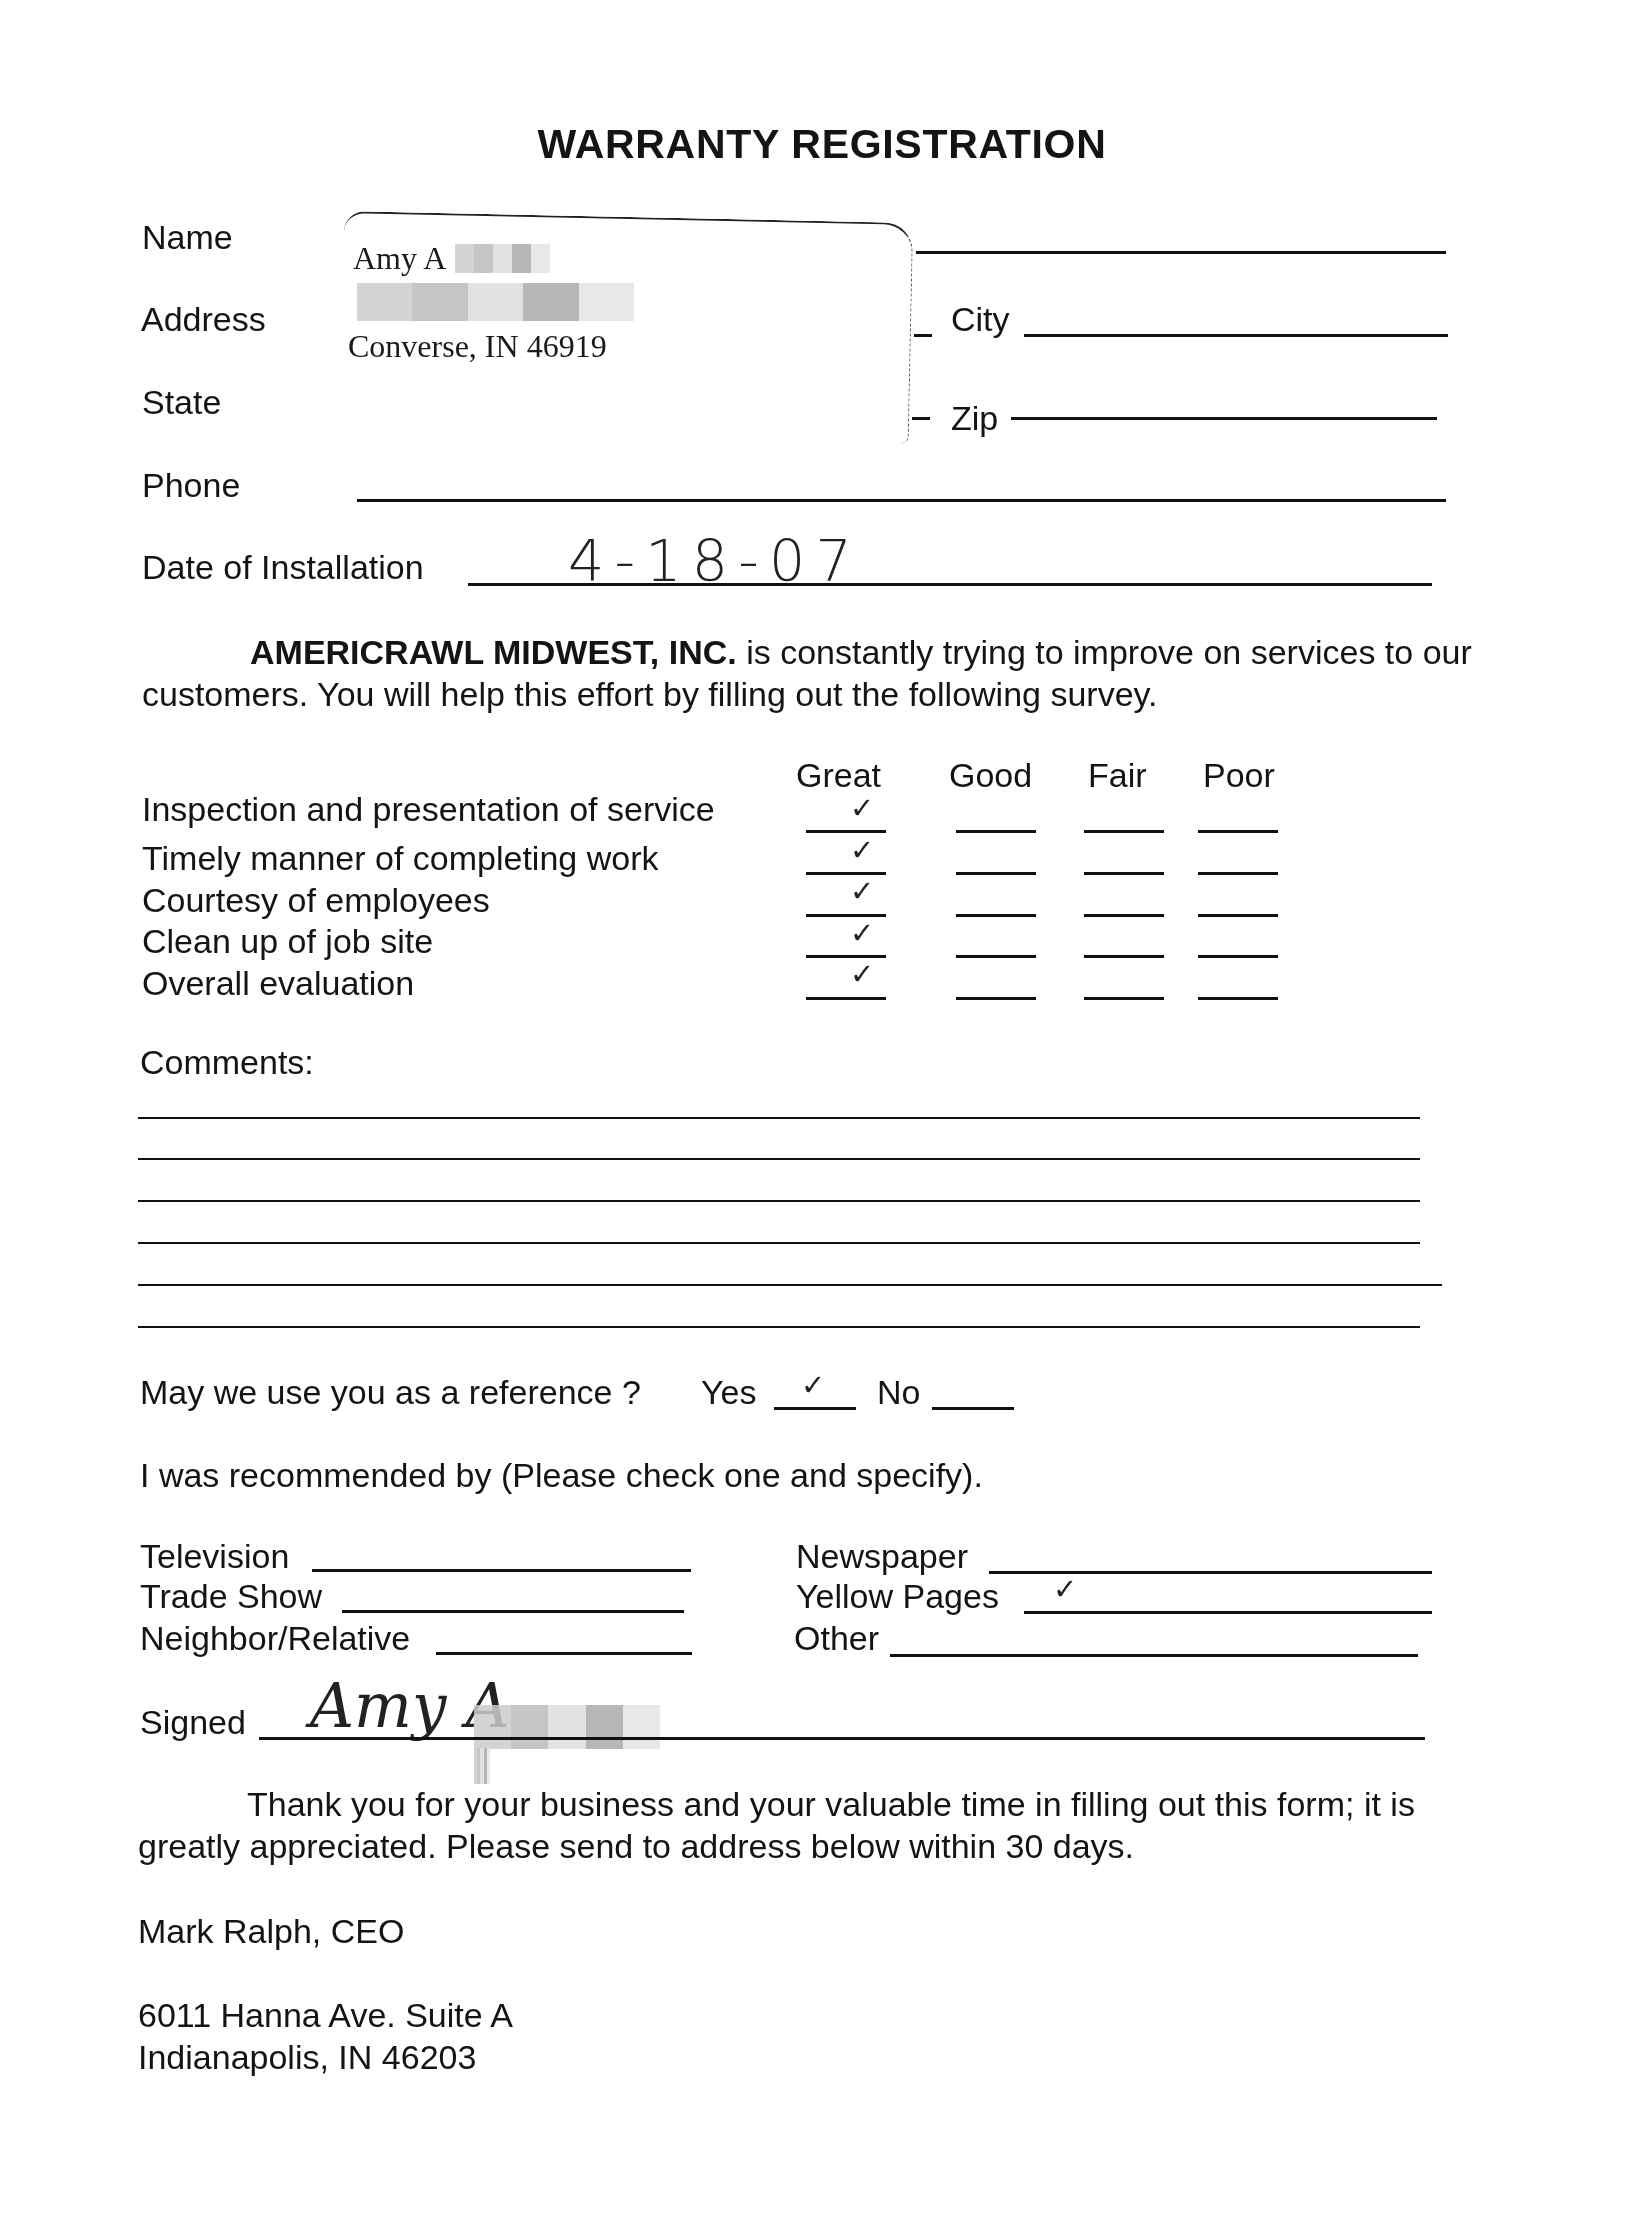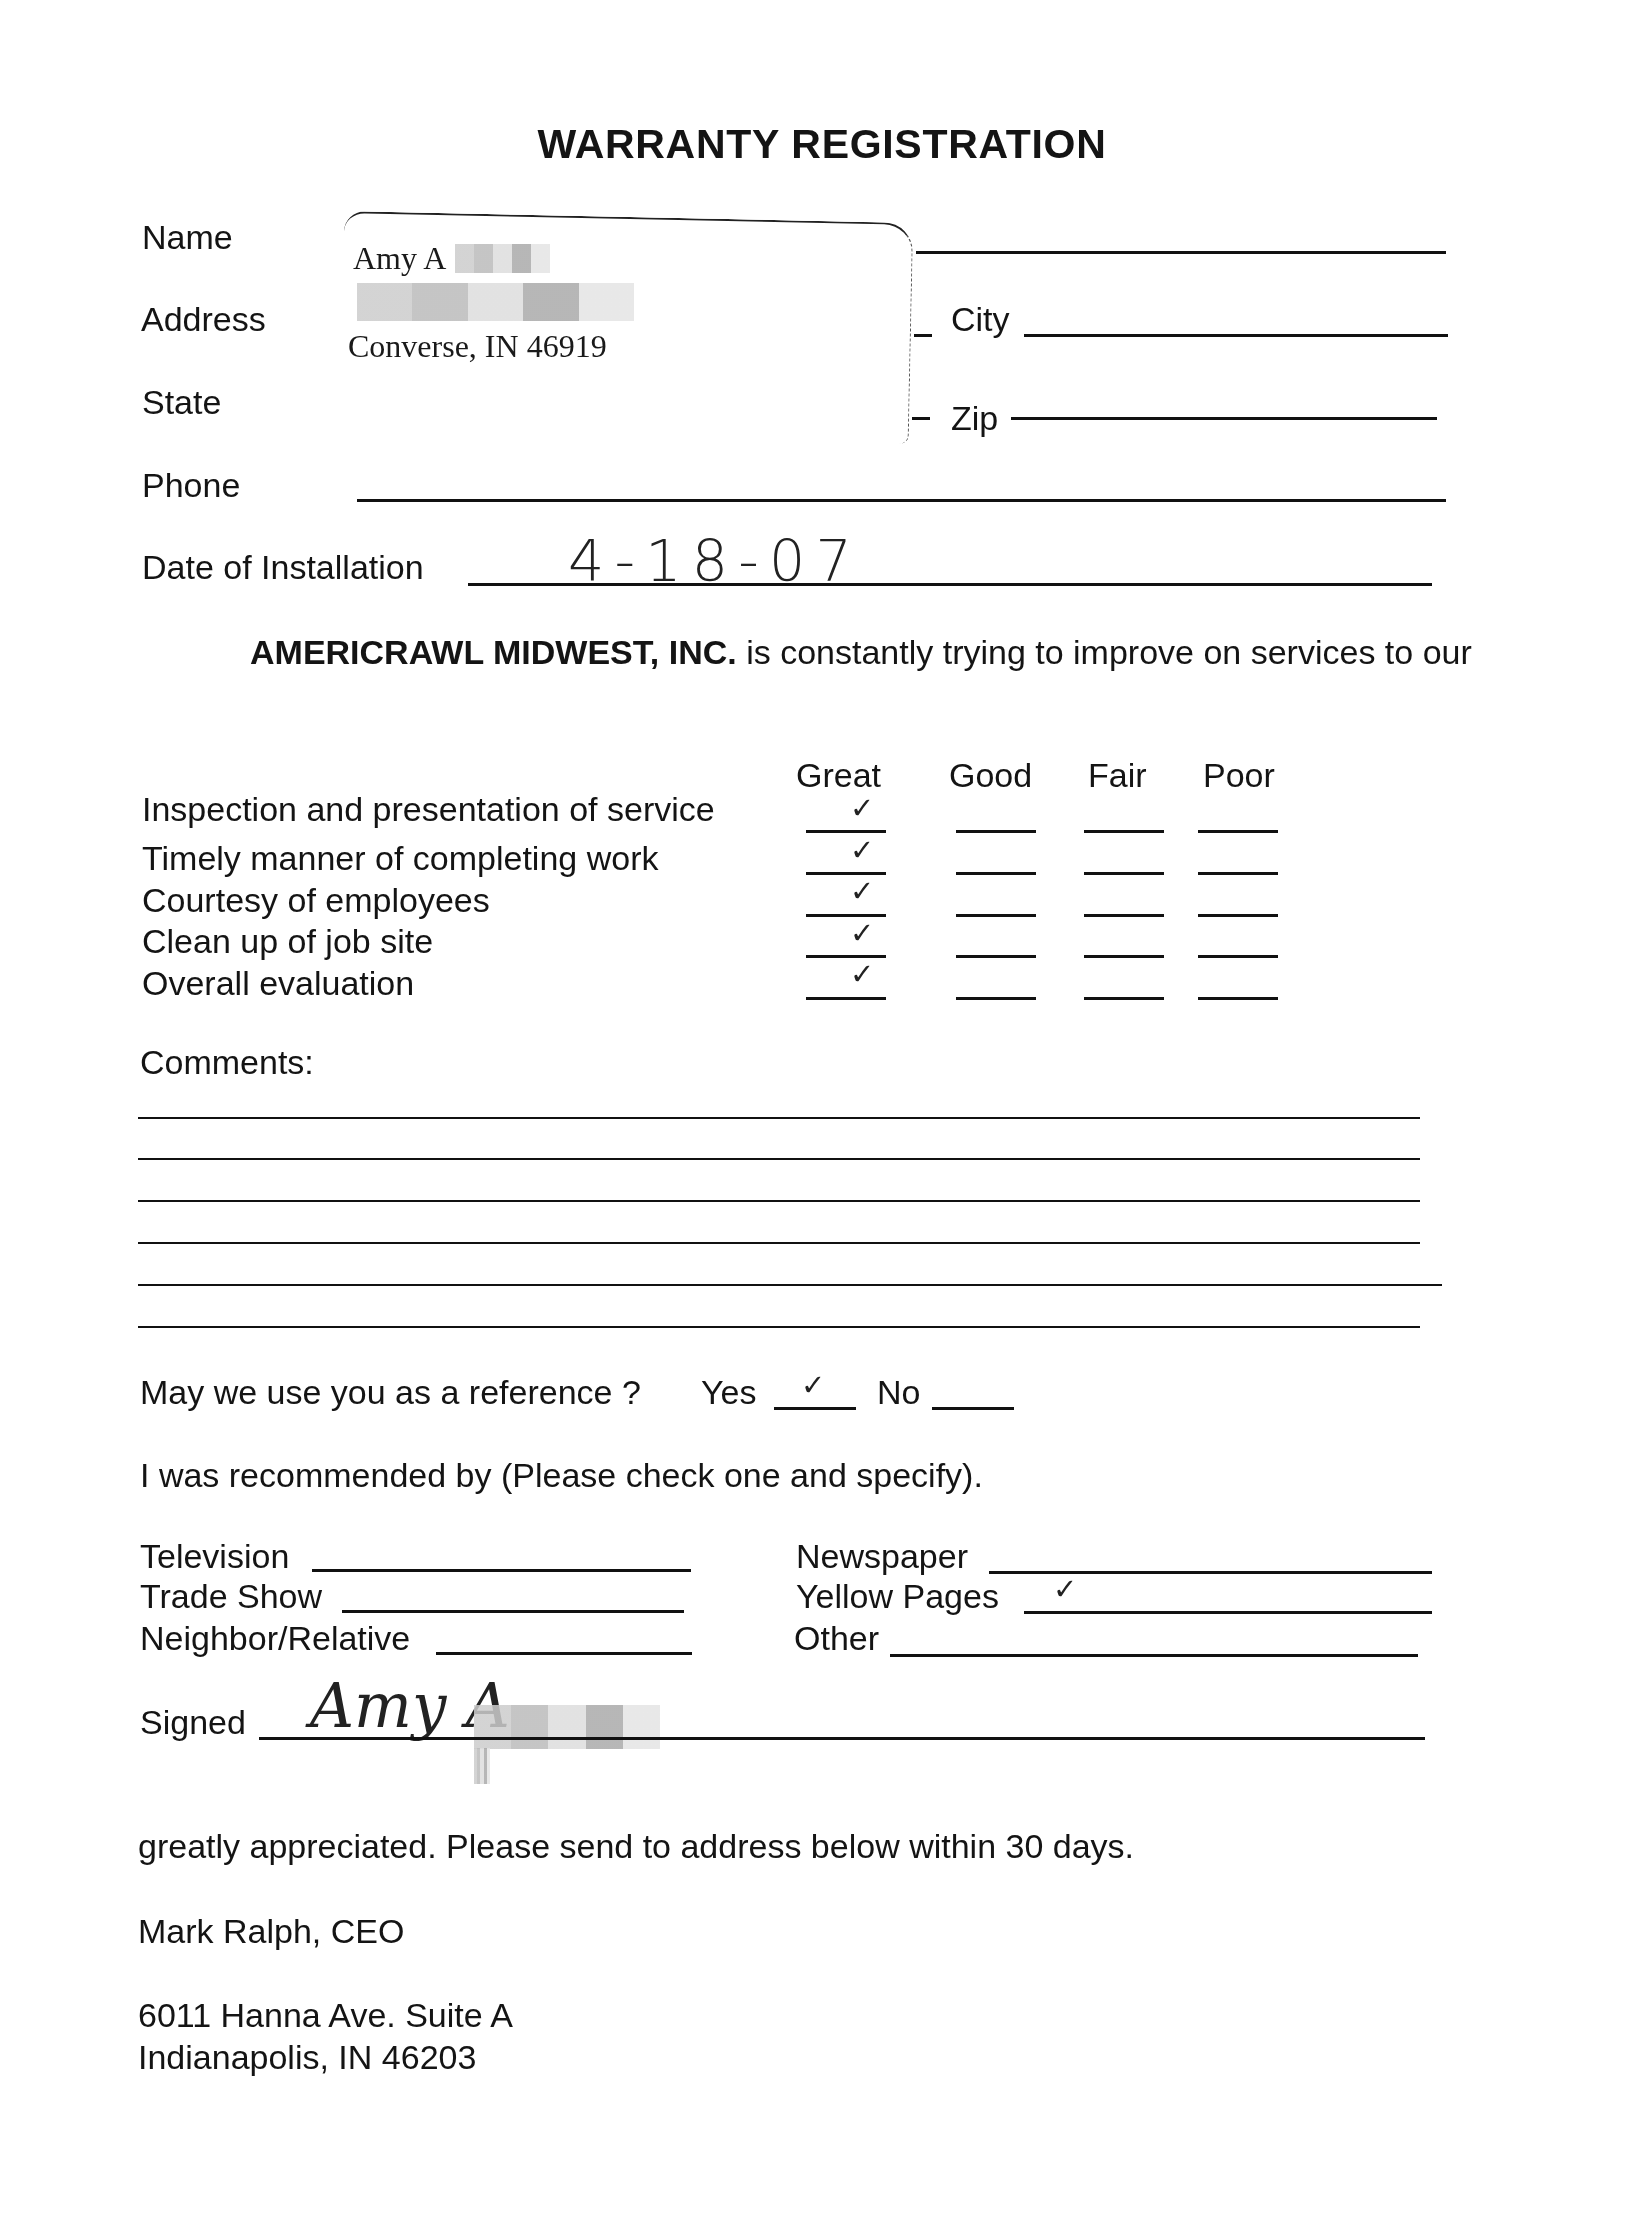--- a/index.html
+++ b/index.html
@@ -44,20 +44,21 @@
 
 <div class="abs t" style="left:142px; top:468px;">Phone</div>
 <div class="line" style="left:357px; top:499px; width:1089px;"></div>
 
 <div class="abs t" style="left:142px; top:550px;">Date of Installation</div>
 <div class="abs hand" style="left:568px; top:528px; font-size:57px; letter-spacing:10.2px;">4-18-07</div>
 <div class="line" style="left:468px; top:583px; width:964px;"></div>
 
 <div class="para" style="left:142px; top:631px; width:1457px;">
   <span style="margin-left:108px; font-weight:bold;">AMERICRAWL MIDWEST, INC.</span><span> is constantly trying to improve on services to our</span><br>
+  <span>customers. You will help this effort by filling out the following survey.</span>
 </div>
 
 <div class="abs t" style="left:796px; top:758px;">Great</div>
 <div class="abs t" style="left:949px; top:758px;">Good</div>
 <div class="abs t" style="left:1088px; top:758px;">Fair</div>
 <div class="abs t" style="left:1203px; top:758px;">Poor</div>
 
 <div id="survey-rows">
     <div class="abs t" style="left: 142px; top: 792px;">Inspection and presentation of service</div>
     <div class="rating-line" style="left: 806px; top: 830px;"></div>
@@ -123,21 +124,21 @@
 <div class="abs t" style="left:794px; top:1621px;">Other</div>
 <div class="line" style="left:890px; top:1654px; width:528px;"></div>
 
 <div class="abs t" style="left:140px; top:1705px;">Signed</div>
 <div class="abs sig" style="left:310px; top:1670px;">Amy A</div>
 <div class="blur" style="left:474px; top:1705px; width:186px; height:44px;"></div>
 <div class="blur" style="left:474px; top:1748px; width:16px; height:36px;"></div>
 <div class="line" style="left:259px; top:1737px; width:1166px;"></div>
 
 <div class="para" style="left:138px; top:1783px; width:1457px;">
-  <br>
+  <span style="margin-left:109px;">Thank you for your business and your valuable time in filling out this form; it is</span><br>
   <span>greatly appreciated. Please send to address below within 30 days.</span>
 </div>
 
 <div class="para" style="left:138px; top:1910px;">
   <span>Mark Ralph, CEO</span><br>
   <br>
   <span>6011 Hanna Ave. Suite A</span><br>
   <span>Indianapolis, IN 46203</span>
 </div>
 

